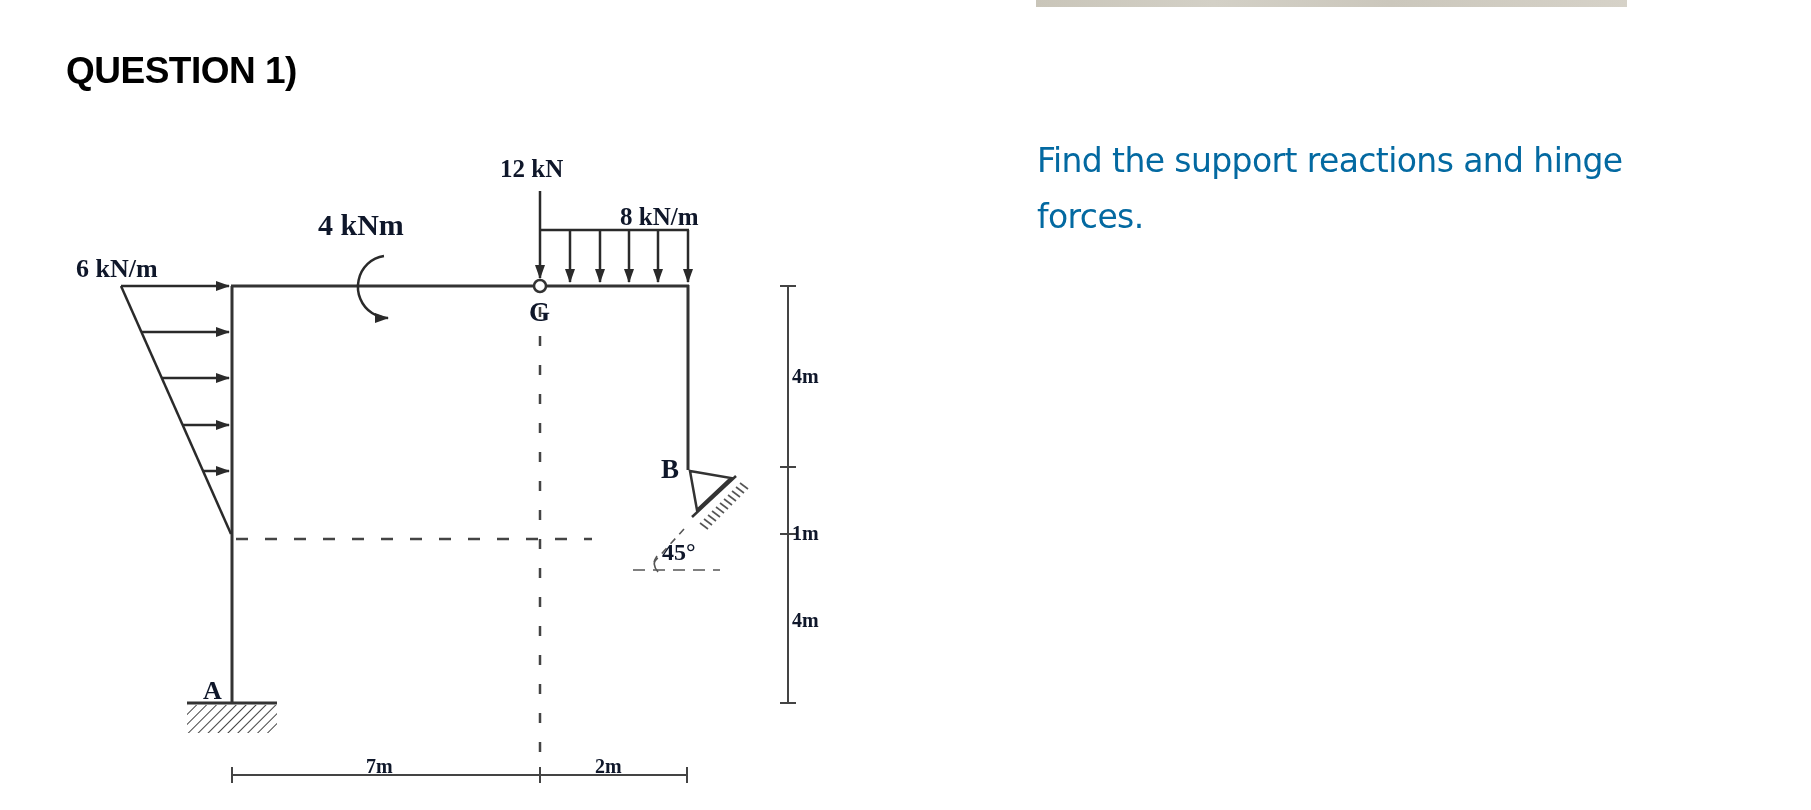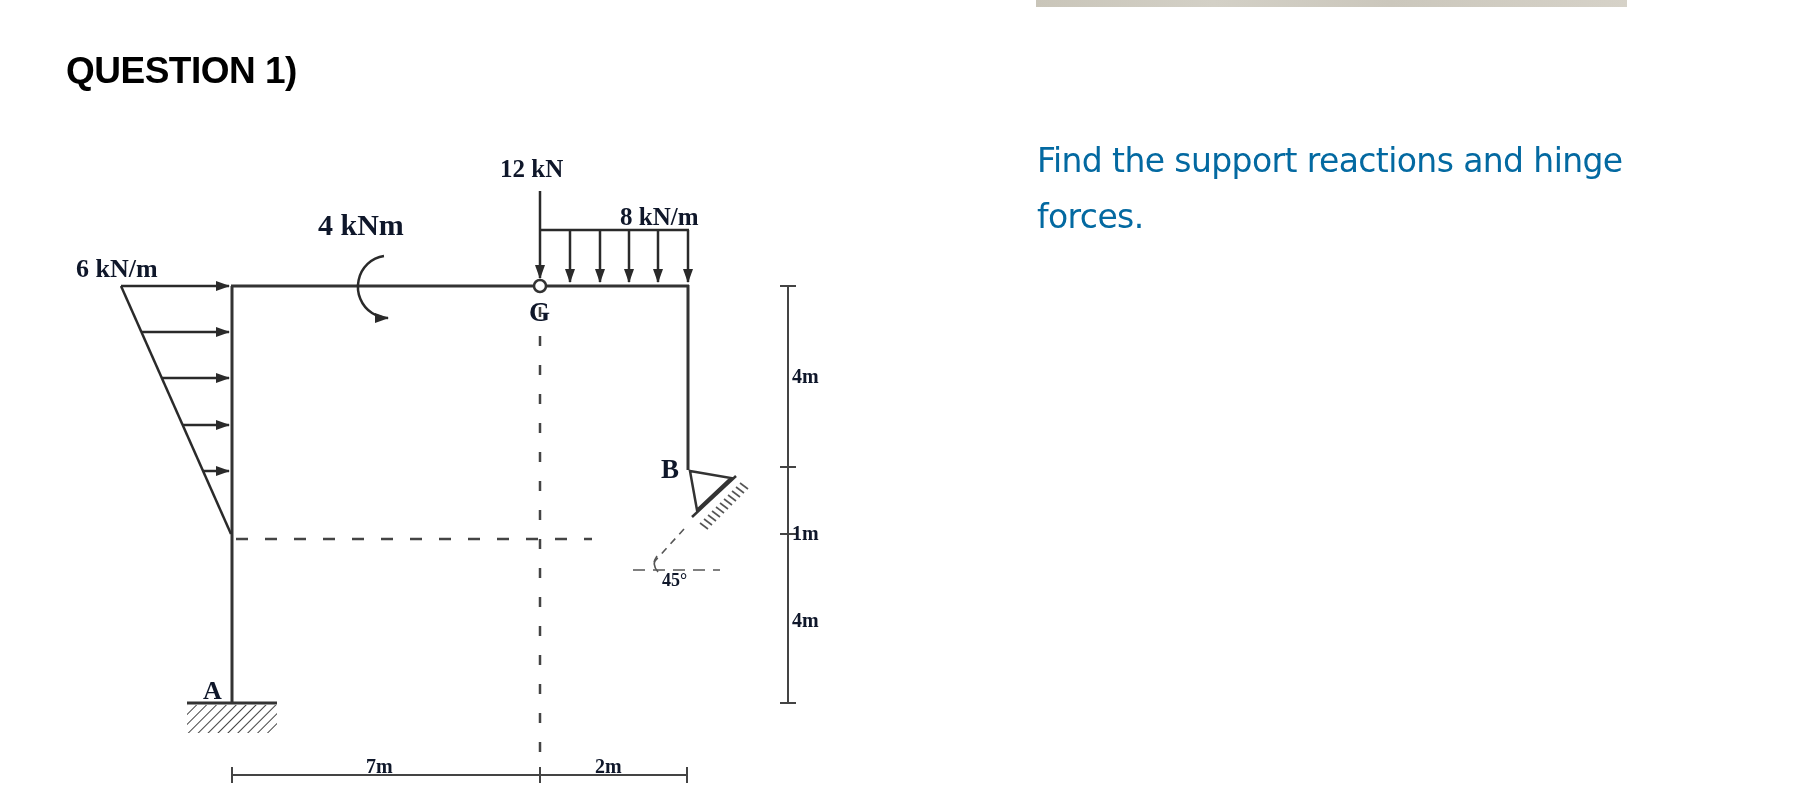--- a/index.html
+++ b/index.html
@@ -174,19 +174,19 @@
     </g>
   </svg>
 
   <div class="dlabel" style="left:76px; top:256px; font-size:26px;">6 kN/m</div>
   <div class="dlabel" style="left:318px; top:210px; font-size:30px;">4 kNm</div>
   <div class="dlabel" style="left:500px; top:156px; font-size:25px;">12 kN</div>
   <div class="dlabel" style="left:620px; top:192px; font-size:25px;margin-top:12px;">8 kN/m</div>
   <div class="dlabel" style="left:529px; top:299px; font-size:27px;">G</div>
   <div class="dlabel" style="left:203px; top:678px; font-size:26px;">A</div>
   <div class="dlabel" style="left:661px; top:456px; font-size:27px;">B</div>
-  <div class="dlabel" style="left:662px; top:540px; font-size:18px;margin-top:31px;">45°</div>
+  <div class="dlabel" style="left:662px; top:540px; font-size:24px;">45°</div>
   <div class="dlabel" style="left:366px; top:756px; font-size:20px;">7m</div>
   <div class="dlabel" style="left:595px; top:756px; font-size:20px;text-align:center;">2m</div>
   <div class="dlabel" style="left:792px; top:366px; font-size:20px;">4m</div>
   <div class="dlabel" style="left:792px; top:491px; font-size:20px;margin-top:32px;">1m</div>
   <div class="dlabel" style="left:792px; top:610px; font-size:20px;">4m</div>
 </div>
 
 </body></html>

